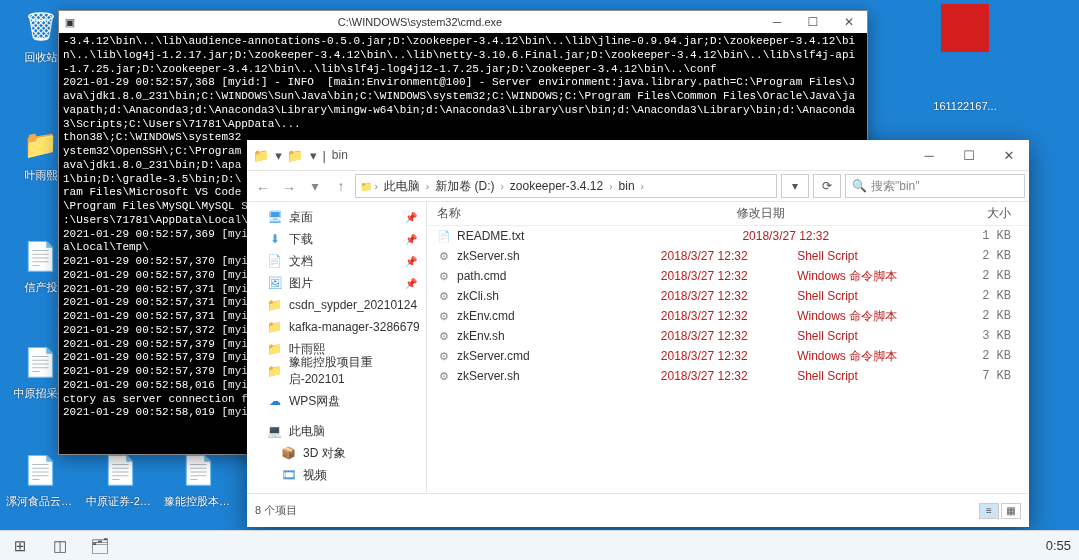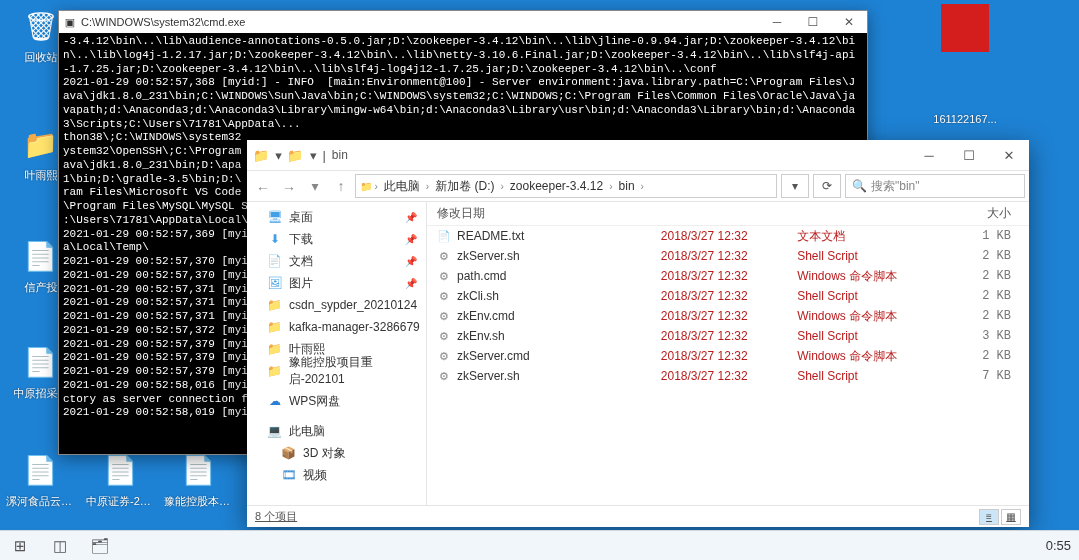--- a/index.html
+++ b/index.html
@@ -7,21 +7,21 @@
 
 
 .desktop-icon { position:absolute; width:70px; text-align:center; color:#fff; font-size:11px; }
 .desktop-icon .glyph { width:40px; height:40px; margin:0 auto 4px; display:flex; align-items:center; justify-content:center; font-size:28px; }
 .desktop-icon .label { text-shadow:0 0 2px rgba(0,0,0,.6); white-space:nowrap; overflow:hidden; text-overflow:ellipsis; }
 
 
 .cmd { position:absolute; left:58px; top:10px; width:810px; height:445px; background:#000; border:1px solid #888; box-shadow:0 4px 16px rgba(0,0,0,.4); }
 .cmd-title { height:22px; background:#fff; color:#333; display:flex; align-items:center; font-size:11px; }
 .cmd-title .ico { width:22px; text-align:center; }
-.cmd-title .txt { flex:1; }
+.cmd-title .txt { flex:1;text-align:center; }
 .cmd-title .winbtns { display:flex; }
 .cmd-title .wb { width:36px; height:22px; display:flex; align-items:center; justify-content:center; color:#555; font-size:12px; }
 .cmd-body { color:#fff; font-family:"Consolas","Courier New",monospace; font-size:11px; line-height:1.25; padding:2px 4px; white-space:pre; overflow:hidden; }
 
 
 .explorer { position:absolute; left:247px; top:140px; width:782px; height:387px; background:#fff; box-shadow:0 6px 24px rgba(0,0,0,.45); display:flex; flex-direction:column; }
 .exp-title { height:30px; display:flex; align-items:center; padding:0 0 0 6px; }
 .exp-title .icons { display:flex; align-items:center; gap:6px; font-size:13px; color:#555; }
 .exp-title .folder-ico { color:#f5c542; }
 .exp-title .txt { font-size:12px; color:#555; margin-left:6px; flex:1; }
@@ -60,21 +60,21 @@
 .col-date { flex:1.3; }
 .col-type { flex:1.5; }
 .col-size { flex:0.7; text-align:right; padding-right:18px !important; }
 .exp-rows { flex:1; }
 .exp-row { height:20px; display:flex; align-items:center; font-size:12px; color:#333; }
 .exp-row .col-name { display:flex; align-items:center; gap:6px; padding-left:10px; }
 .exp-row .fico { width:14px; height:14px; display:inline-flex; align-items:center; justify-content:center; font-size:11px; color:#888; }
 .exp-row .col-date, .exp-row .col-type { color:#b91c1c; padding-left:10px; }
 .exp-row .col-size { color:#777;font-family:Liberation Mono, monospace; }
 
-.exp-status { height:22px; border-top:1px solid #e5e5e5; display:flex; align-items:center; font-size:11px; color:#555; padding:0 8px;text-decoration:underline; }
+.exp-status { height:34px; border-top:1px solid #e5e5e5; display:flex; align-items:center; font-size:11px; color:#555; padding:0 8px; }
 .exp-status .viewbtns { margin-left:auto; display:flex; gap:2px; }
 .exp-status .vb { width:20px; height:16px; border:1px solid #ccc; font-size:10px; display:flex; align-items:center; justify-content:center; }
 .exp-status .vb.active { background:#cde6f7; }
 
 
 .taskbar { position:absolute; left:0; bottom:0; width:100%; height:30px; background:#f1f6fb; display:flex; align-items:center; border-top:1px solid #d0d6dc; }
 .taskbar .tbi { width:40px; height:30px; display:flex; align-items:center; justify-content:center; font-size:15px; color:#555; }
 .taskbar .clock { margin-left:auto; font-size:13px; color:#333; padding:0 8px; }
 
 
@@ -105,21 +105,21 @@
       <div class="label">漯河食品云相关+解决方案</div>
     </div>
     <div class="desktop-icon" style="left: 86px; top: 450px;">
       <div class="glyph">📄</div>
       <div class="label">中原证券-20200118...</div>
     </div>
     <div class="desktop-icon" style="left: 164px; top: 450px;">
       <div class="glyph">📄</div>
       <div class="label">豫能控股本周计划.xmind</div>
     </div>
-    <div class="desktop-icon" style="left: 930px; top: 69px;">
+    <div class="desktop-icon" style="left: 930px; top: 56px;">
       <div class="glyph"></div>
       <div class="label">161122167...</div>
     </div>
   </div>
 <div class="avatar"></div>
 
 <div class="cmd">
   <div class="cmd-title">
     <span class="ico">▣</span>
     <span class="txt">C:\WINDOWS\system32\cmd.exe</span>
@@ -251,31 +251,31 @@
           <span class="sico">📦</span>
           <span>3D 对象</span>
         </div>
         <div class="sitem" style="padding-left:34px">
           <span class="sico">🎞</span>
           <span>视频</span>
         </div>
       </div>
     <div class="exp-list">
       <div class="exp-headers">
+        <div class="col-name">名称</div>
         <div class="col-date">修改日期</div>
         <div class="col-size">大小</div>
       </div>
       <div class="exp-rows" id="rows">
           <div class="exp-row">
     <div class="col-name">
               <span class="fico">📄</span>
               <span>README.txt</span>
             </div>
     <div class="col-date">2018/3/27 12:32</div>
-    <div class="col-type">文本文档</div>
     <div class="col-size">1 KB</div>
   </div>
           <div class="exp-row">
     <div class="col-name">
               <span class="fico">⚙</span>
               <span>zkServer.sh</span>
             </div>
     <div class="col-date">2018/3/27 12:32</div>
     <div class="col-type">Shell Script</div>
     <div class="col-size">2 KB</div>

